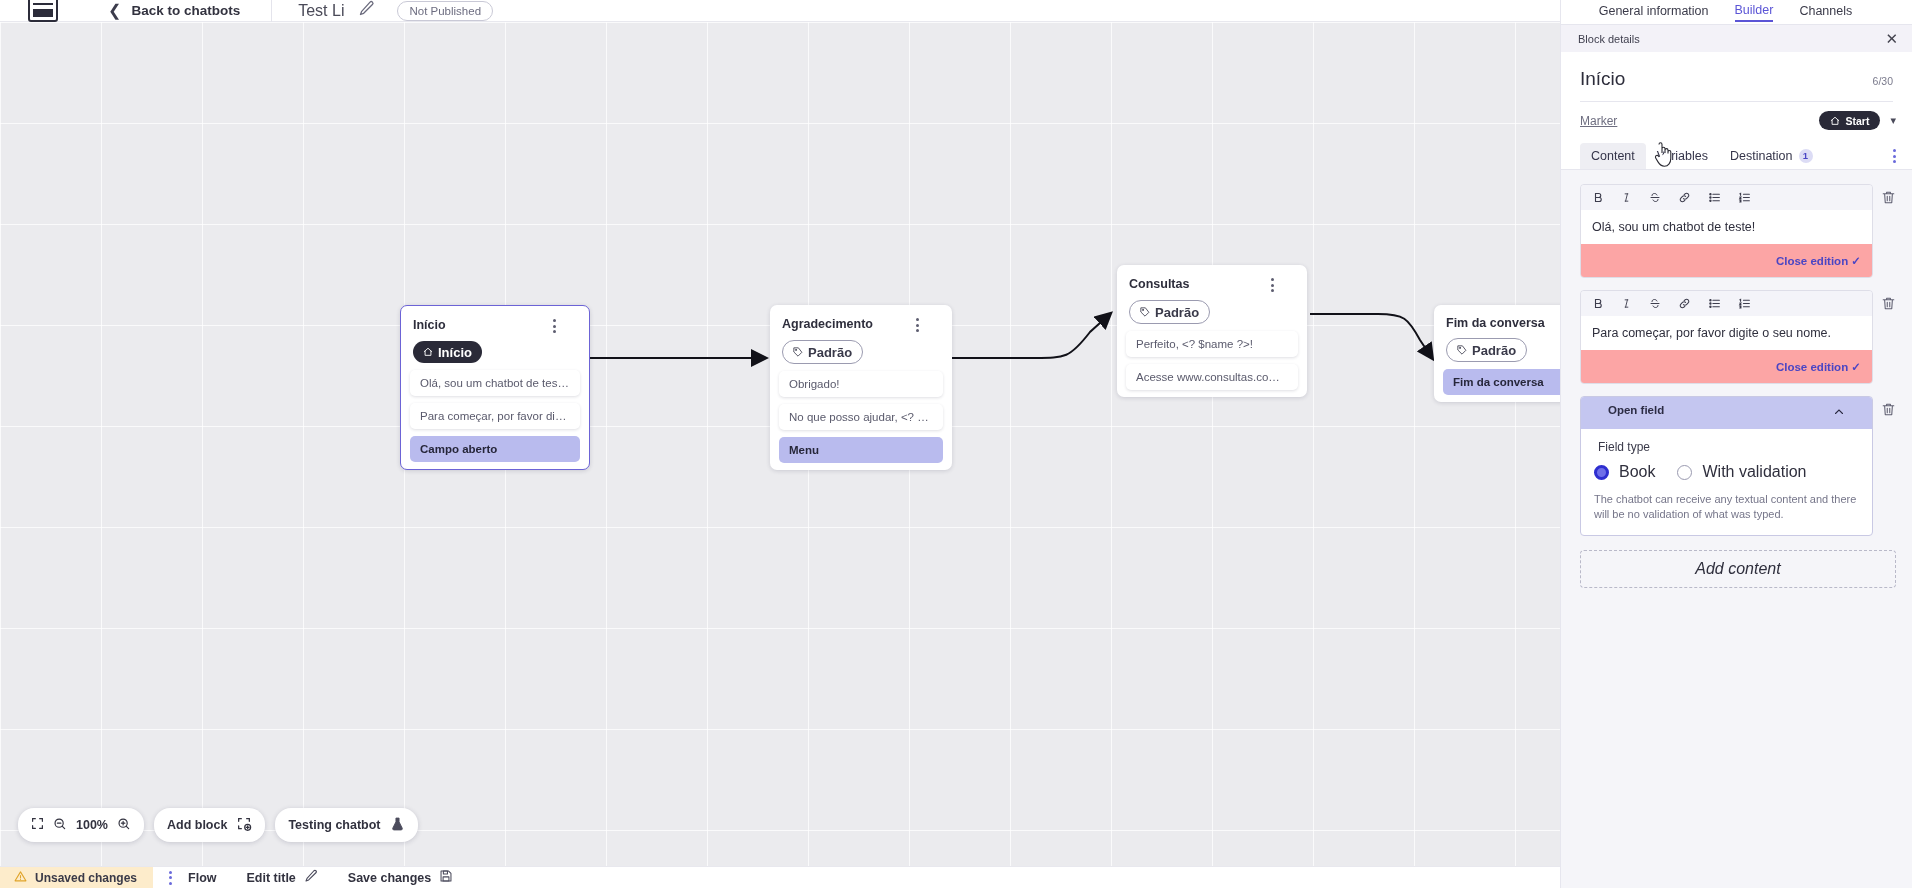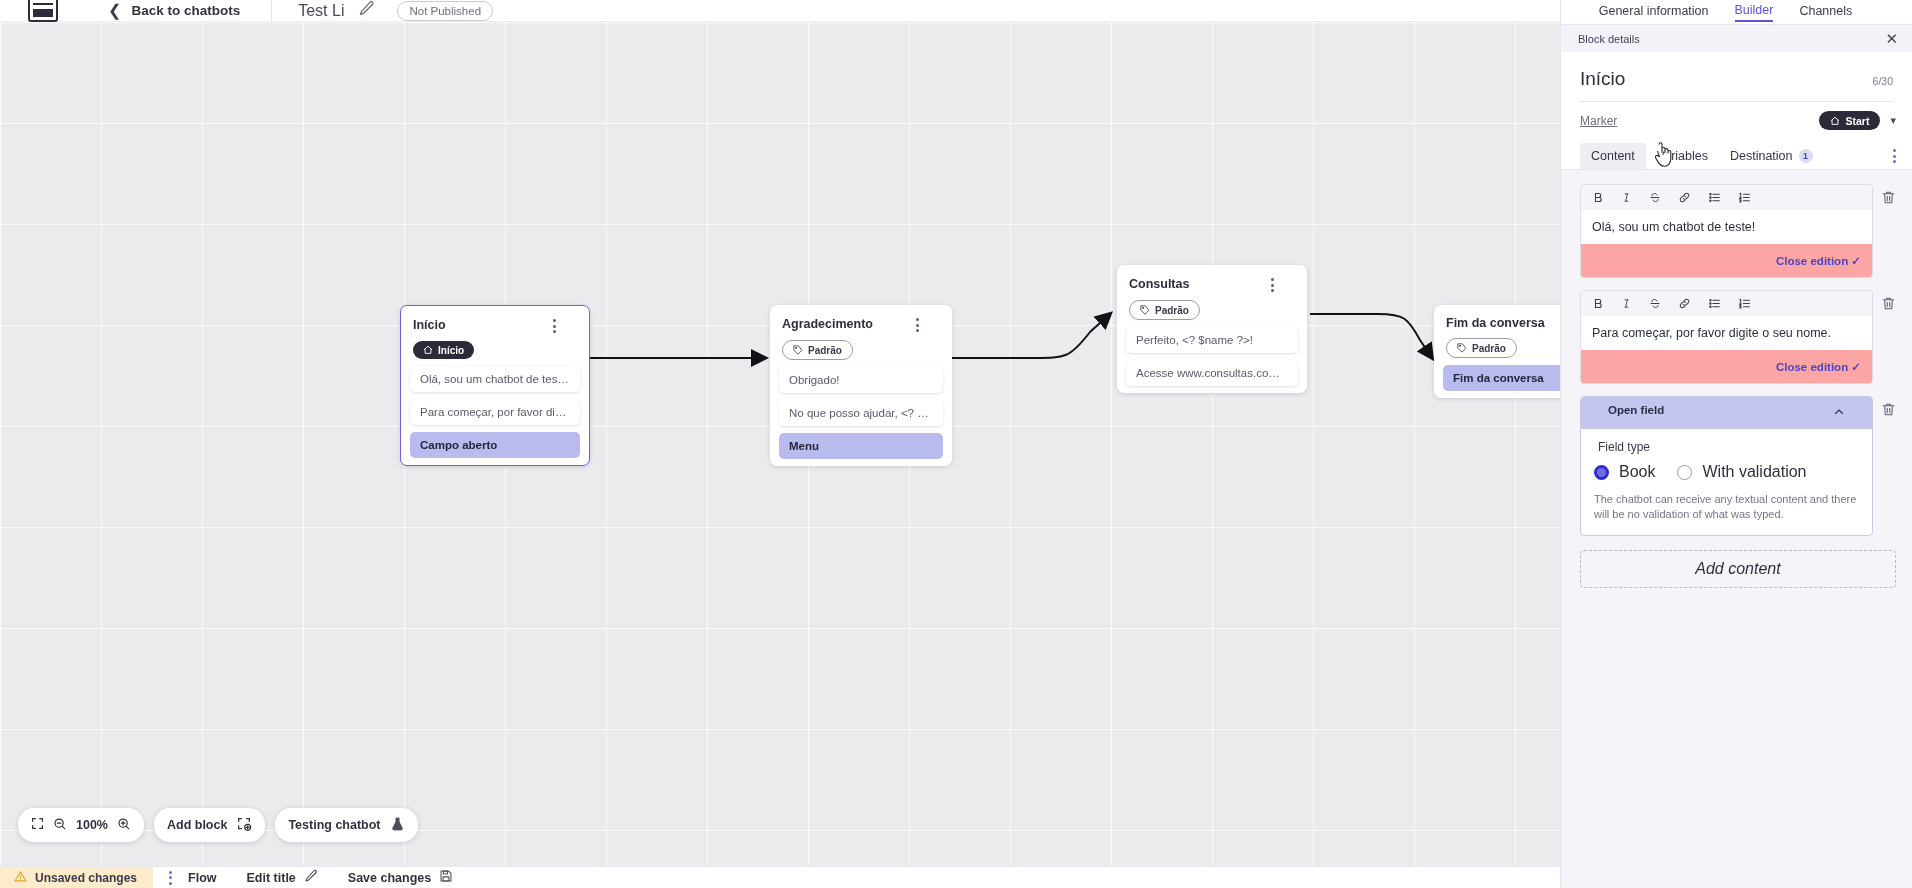--- a/index.html
+++ b/index.html
@@ -70,21 +70,21 @@
     box-shadow: 0 1px 4px rgba(40,40,70,.16); padding: 0 0 7px 0;
   }
   .node.selected { border: 1.6px solid #6c63d6; }
   .node-head { display: flex; align-items: center; padding: 11px 28px 0 12px; }
   .node-title { font-size: 12.5px; font-weight: 700; color: #2e2e3c; flex: 1; }
   .kebab { width: 14px; display:flex; flex-direction:column; align-items:center; gap:2.5px; cursor:pointer; padding-top:2px;}
   .kebab i { width: 3px; height: 3px; border-radius: 50%; background: #5d5d70; display:block;}
   .chip {
     display: inline-flex; align-items: center; gap: 5px;
     margin: 8px 12px 0 12px; padding: 3.5px 10px; border-radius: 999px;
-    font-size: 10px; font-weight: 700;
+    font-size: 13px; font-weight: 700;
   }
   .chip.dark { background: #2a2a38; color: #ffffff; }
   .chip.outline { background: #ffffff; color: #3a3a4a; border: 1px solid #9b9bb0; }
   .row {
     margin: 7px 9px 0 9px; padding: 7px 10px; border-radius: 5px;
     font-size: 11.5px; color: #5a5a6c; background: #ffffff;
     box-shadow: 0 1px 3px rgba(40,40,70,.15);
     white-space: nowrap; overflow: hidden; text-overflow: ellipsis;
   }
   .row.accent {

